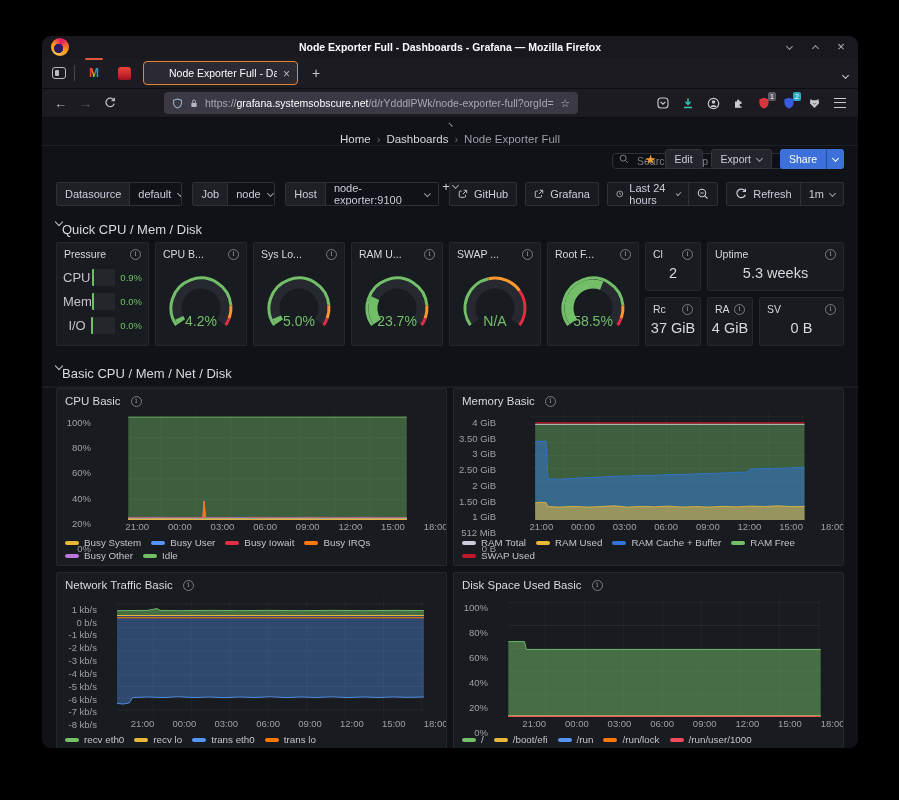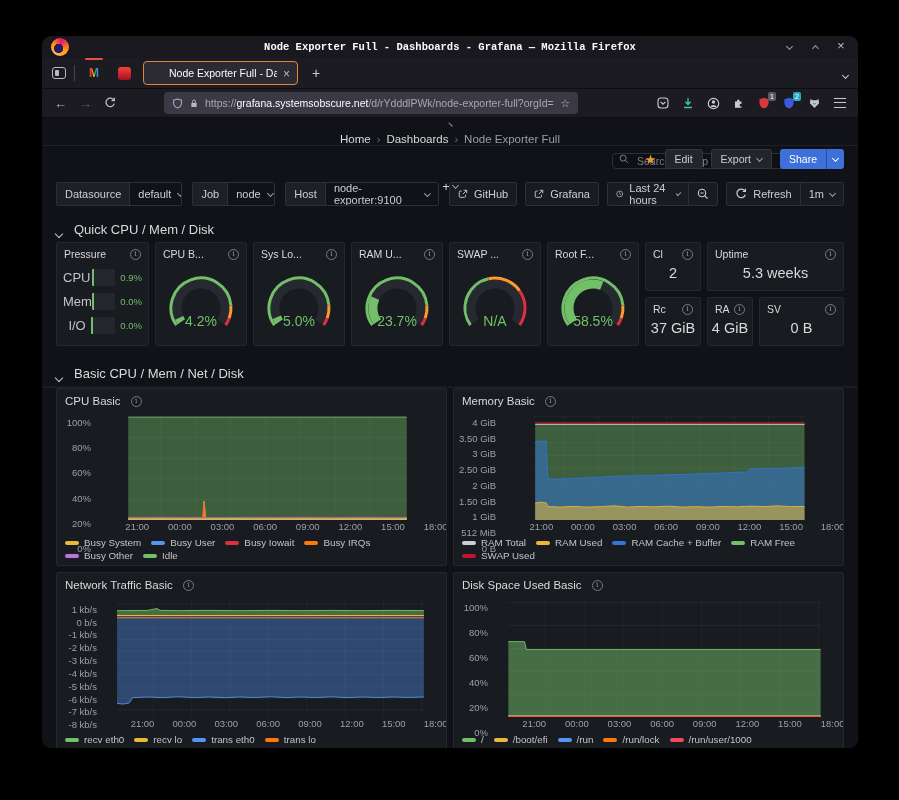--- a/index.html
+++ b/index.html
@@ -2,21 +2,21 @@
 <html><head>
 <meta charset="utf-8">
 <style>
   html,body{margin:0;padding:0;background:#000;}
   *{box-sizing:border-box;}
   .desktop{position:relative;width:899px;height:800px;background:#000;overflow:hidden;
            font-family:"Liberation Sans",sans-serif;-webkit-font-smoothing:antialiased;}
   .bwindow{position:absolute;left:42px;top:36px;width:816px;height:712px;background:#1c1b22;
            border-radius:9px;overflow:hidden;box-shadow:0 4px 30px rgba(0,0,0,.9);}
   
-  .titlebar{height:22px;position:relative;display:flex;align-items:center;background:#19181f;font-family:Liberation Mono, monospace;}
+  .titlebar{height:22px;position:relative;display:flex;align-items:center;background:#19181f;}
   .ff-logo{position:absolute;left:9px;top:2px;width:18px;height:18px;border-radius:50%;
            background:radial-gradient(circle at 42% 58%, #2b1a66 0 30%, transparent 32%),
                       conic-gradient(from 210deg,#ffbd4f,#ff980e,#e1186f 45%,#ff980e 75%,#ffbd4f);}
   .title-text{flex:1;text-align:center;font-size:10.5px;font-weight:700;color:#fbfbfe;}
   .win-controls{position:absolute;right:12px;top:0;height:100%;display:flex;gap:16px;align-items:center;color:#b9b9c1;}
   .wc{display:inline-flex;align-items:center;justify-content:center;width:10px;height:10px;}
   .x-glyph::before{content:"×";font-size:13px;line-height:10px;color:#b9b9c1;}
   .chev{display:inline-block;width:5px;height:5px;border-right:1.4px solid #9d9da8;border-bottom:1.4px solid #9d9da8;
         transform:rotate(45deg);margin-top:-2px;}
   .chev.up{transform:rotate(-135deg);margin-top:3px;}
@@ -90,21 +90,21 @@
   .flabel{background:#1d2025;color:#ccccdc;font-size:11px;display:flex;align-items:center;padding:0 8px;
           border-right:1px solid #2e3036;}
   .fvalue{background:#111217;color:#ccccdc;font-size:11px;display:flex;align-items:center;gap:7px;padding:0 8px;}
   .toolbar-right{margin-left:auto;display:flex;gap:8px;align-items:center;}
   .tbtn{height:24px;padding:0 8px;border:1px solid #2e3036;border-radius:2px;background:#181b1f;
         color:#ccccdc;font-size:11px;display:inline-flex;align-items:center;gap:6px;}
   .tgroup{height:24px;border:1px solid #2e3036;border-radius:2px;background:#181b1f;display:inline-flex;}
   .tseg{display:flex;align-items:center;gap:6px;padding:0 8px;color:#ccccdc;font-size:11px;}
   .tseg + .tseg{border-left:1px solid #2e3036;}
   
-  .section-row{display:flex;align-items:flex-end;gap:12px;padding:8px 14px 5px;color:#d8d9da;
+  .section-row{display:flex;align-items:flex-start;gap:0;padding:8px 14px 5px;color:#d8d9da;
                font-size:13px;font-weight:500;background:#111217;}
   .sec-chev{width:6px;height:6px;border-right:1.6px solid #c7c8cd;border-bottom:1.6px solid #c7c8cd;
             transform:rotate(45deg);margin-top:-3px;}
   .dash{background:#111217;padding:0 14px 12px;}
   .panel{background:#181b1f;border:1px solid #25272d;border-radius:2px;overflow:hidden;}
   .gauge-row{display:flex;gap:6px;height:104px;}
   .panel-title{display:flex;align-items:center;padding:5px 7px 0;font-size:10.5px;color:#d8d9da;}
   .panel-title .info-i{margin-left:auto;}
   .info-i{flex:none;width:11px;height:11px;border:1px solid #787b81;border-radius:50%;color:#9d9da8;
           font-size:7px;display:inline-flex;align-items:center;justify-content:center;font-family:"DejaVu Serif",serif;}

